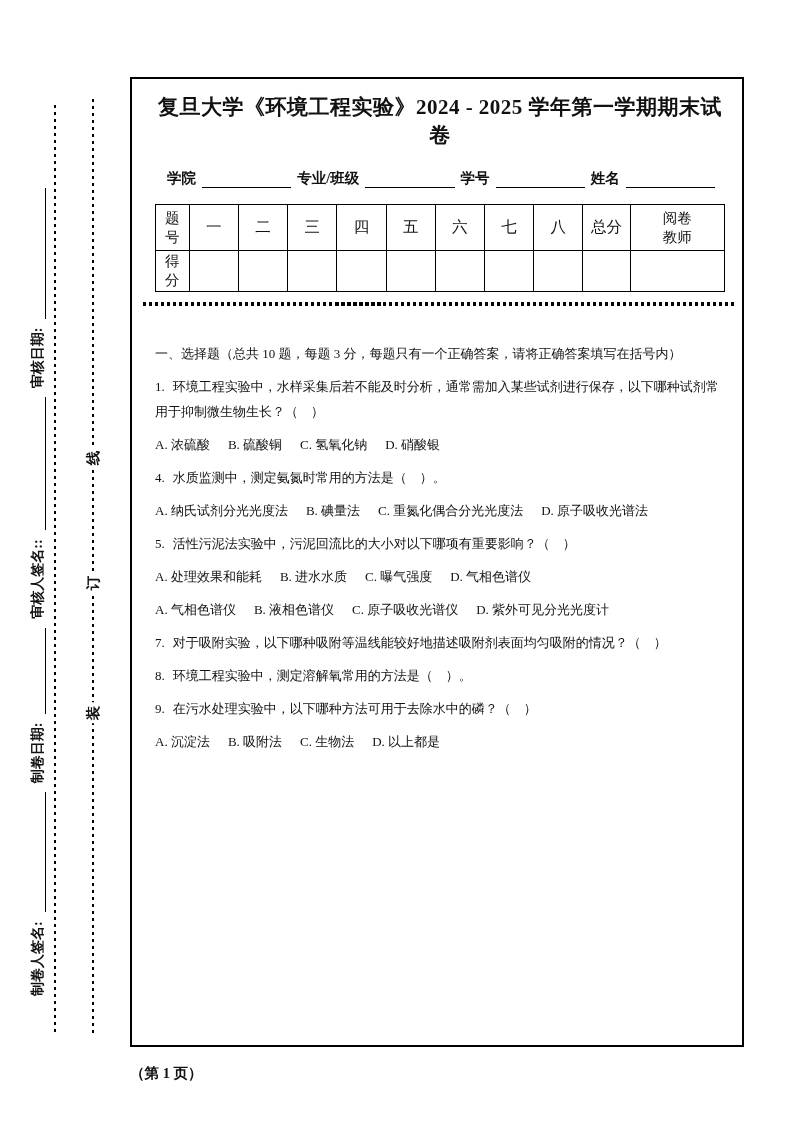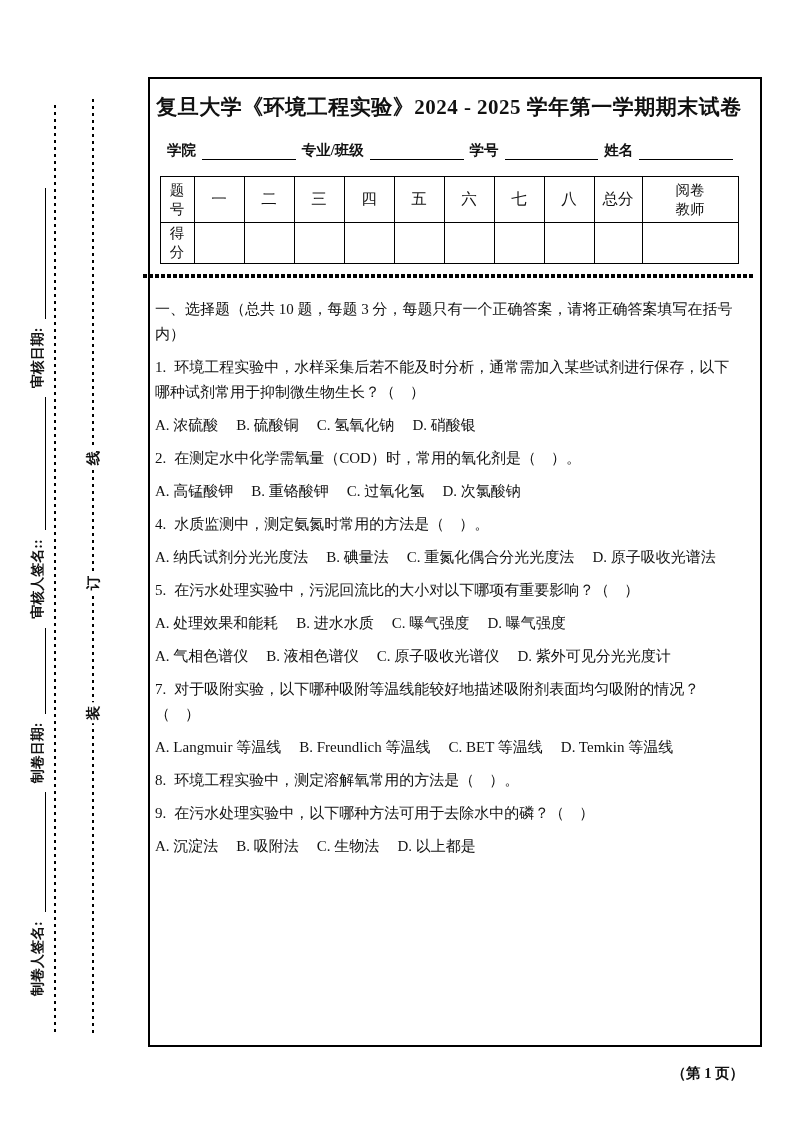--- a/index.html
+++ b/index.html
@@ -27,22 +27,22 @@
     display:flex;align-items:center;gap:9px;white-space:nowrap;
     font-size:14px;font-weight:bold;
   }
   .m-blank{
     display:inline-block;height:15px;border-bottom:1.5px solid #000;
     align-self:flex-end;margin-bottom:4px;
   }
   .mb-1{width:120px;} .mb-2{width:86px;} .mb-3{width:133px;} .mb-4{width:131px;}
   
   #exam-box{
-    position:absolute;left:148px;top:77px;width:614px;height:970px;
-    border:2px solid #000;box-sizing:border-box;padding:10px 17px 0 5px;
+    position:absolute;left:130px;top:77px;width:614px;height:970px;
+    border:2px solid #000;box-sizing:border-box;padding:10px 17px 0 23px;
   }
   #exam-title{
     text-align:center;font-size:21px;font-weight:bold;letter-spacing:0.5px;
     margin:4px 0 0 0;
   }
   #student-row{
     display:flex;align-items:flex-end;gap:6px;
     margin:20px 10px 0 12px;font-size:14.5px;font-weight:bold;
   }
   .sf-label{white-space:nowrap;}
@@ -55,27 +55,27 @@
     font-weight:normal;font-size:15.5px;padding:0;
   }
   #score-table .hrow{height:46px;}
   #score-table .srow{height:41px;}
   .cell-2line span{display:block;line-height:19px;font-size:14.5px;}
   #dotted-sep{
     height:4px;margin:10px -11px 0 -12px;
     background:repeating-linear-gradient(to right,#000 0 3.5px,transparent 3.5px 6px);
   }
   
-  #questions{margin-top:19px;font-size:15px;}
+  #questions{margin-top:35px;font-size:13px;}
   #questions p{margin:0 0 8px 0;line-height:25px;}
   .qnum{margin-right:8px;}
   .opt{margin-right:18px;}
   .opt:last-child{margin-right:0;}
   #page-footer{
-    position:absolute;left:130px;top:1064px;width:614px;text-align:right;
+    position:absolute;left:130px;top:1064px;width:614px;text-align:left;
     font-size:14.5px;font-weight:bold;
   }
 </style>
 </head>
 <body>
 
 <div id="dotline-inner" class="dotline"></div>
 <div id="dotline-outer" class="dotline"></div>
 <span id="bc-xian" class="bind-char">线</span>
 <span id="bc-ding" class="bind-char">订</span>
@@ -163,43 +163,38 @@
   <div id="dotted-sep"></div>
 
   <div id="questions">
     <p>一、选择题（总共 10 题，每题 3 分，每题只有一个正确答案，请将正确答案填写在括号内）</p>
 
     <div class="q">
       <p><span class="qnum">1.</span><span>环境工程实验中，水样采集后若不能及时分析，通常需加入某些试剂进行保存，以下哪种试剂常用于抑制微生物生长？（　）</span></p>
       <p><span class="opt">A. 浓硫酸</span><span class="opt">B. 硫酸铜</span><span class="opt">C. 氢氧化钠</span><span class="opt">D. 硝酸银</span></p>
     </div>
 
-    <div class="q">
-      <p><span class="qnum">2.</span><span>在测定水中化学需氧量（COD）时，常用的氧化剂是（　）。</span></p>
-      <p><span class="opt">A. 高锰酸钾</span><span class="opt">B. 重铬酸钾</span><span class="opt">C. 过氧化氢</span><span class="opt">D. 次氯酸钠</span></p>
-    </div>
 
 
     <div class="q">
       <p><span class="qnum">4.</span><span>水质监测中，测定氨氮时常用的方法是（　）。</span></p>
       <p><span class="opt">A. 纳氏试剂分光光度法</span><span class="opt">B. 碘量法</span><span class="opt">C. 重氮化偶合分光光度法</span><span class="opt">D. 原子吸收光谱法</span></p>
     </div>
 
     <div class="q">
-      <p><span class="qnum">5.</span><span>在污水处理实验中，污泥回流比的大小对以下哪项有重要影响？（　）</span></p>
-      <p><span class="opt">A. 处理效果和能耗</span><span class="opt">B. 进水水质</span><span class="opt">C. 曝气强度</span><span class="opt">D. 曝气强度</span></p>
+      <p><span class="qnum">5.</span><span>活性污泥法实验中，污泥回流比的大小对以下哪项有重要影响？（　）</span></p>
+      <p><span class="opt">A. 处理效果和能耗</span><span class="opt">B. 进水水质</span><span class="opt">C. 曝气强度</span><span class="opt">D. 气相色谱仪</span></p>
     </div>
 
     <div class="q">
       <p><span class="opt">A. 气相色谱仪</span><span class="opt">B. 液相色谱仪</span><span class="opt">C. 原子吸收光谱仪</span><span class="opt">D. 紫外可见分光光度计</span></p>
     </div>
 
     <div class="q">
       <p><span class="qnum">7.</span><span>对于吸附实验，以下哪种吸附等温线能较好地描述吸附剂表面均匀吸附的情况？（　）</span></p>
-      <p><span class="opt">A. Langmuir 等温线</span><span class="opt">B. Freundlich 等温线</span><span class="opt">C. BET 等温线</span><span class="opt">D. Temkin 等温线</span></p>
     </div>
 
     <div class="q">
       <p><span class="qnum">8.</span><span>环境工程实验中，测定溶解氧常用的方法是（　）。</span></p>
     </div>
 
     <div class="q">
       <p><span class="qnum">9.</span><span>在污水处理实验中，以下哪种方法可用于去除水中的磷？（　）</span></p>
       <p><span class="opt">A. 沉淀法</span><span class="opt">B. 吸附法</span><span class="opt">C. 生物法</span><span class="opt">D. 以上都是</span></p>
     </div>

